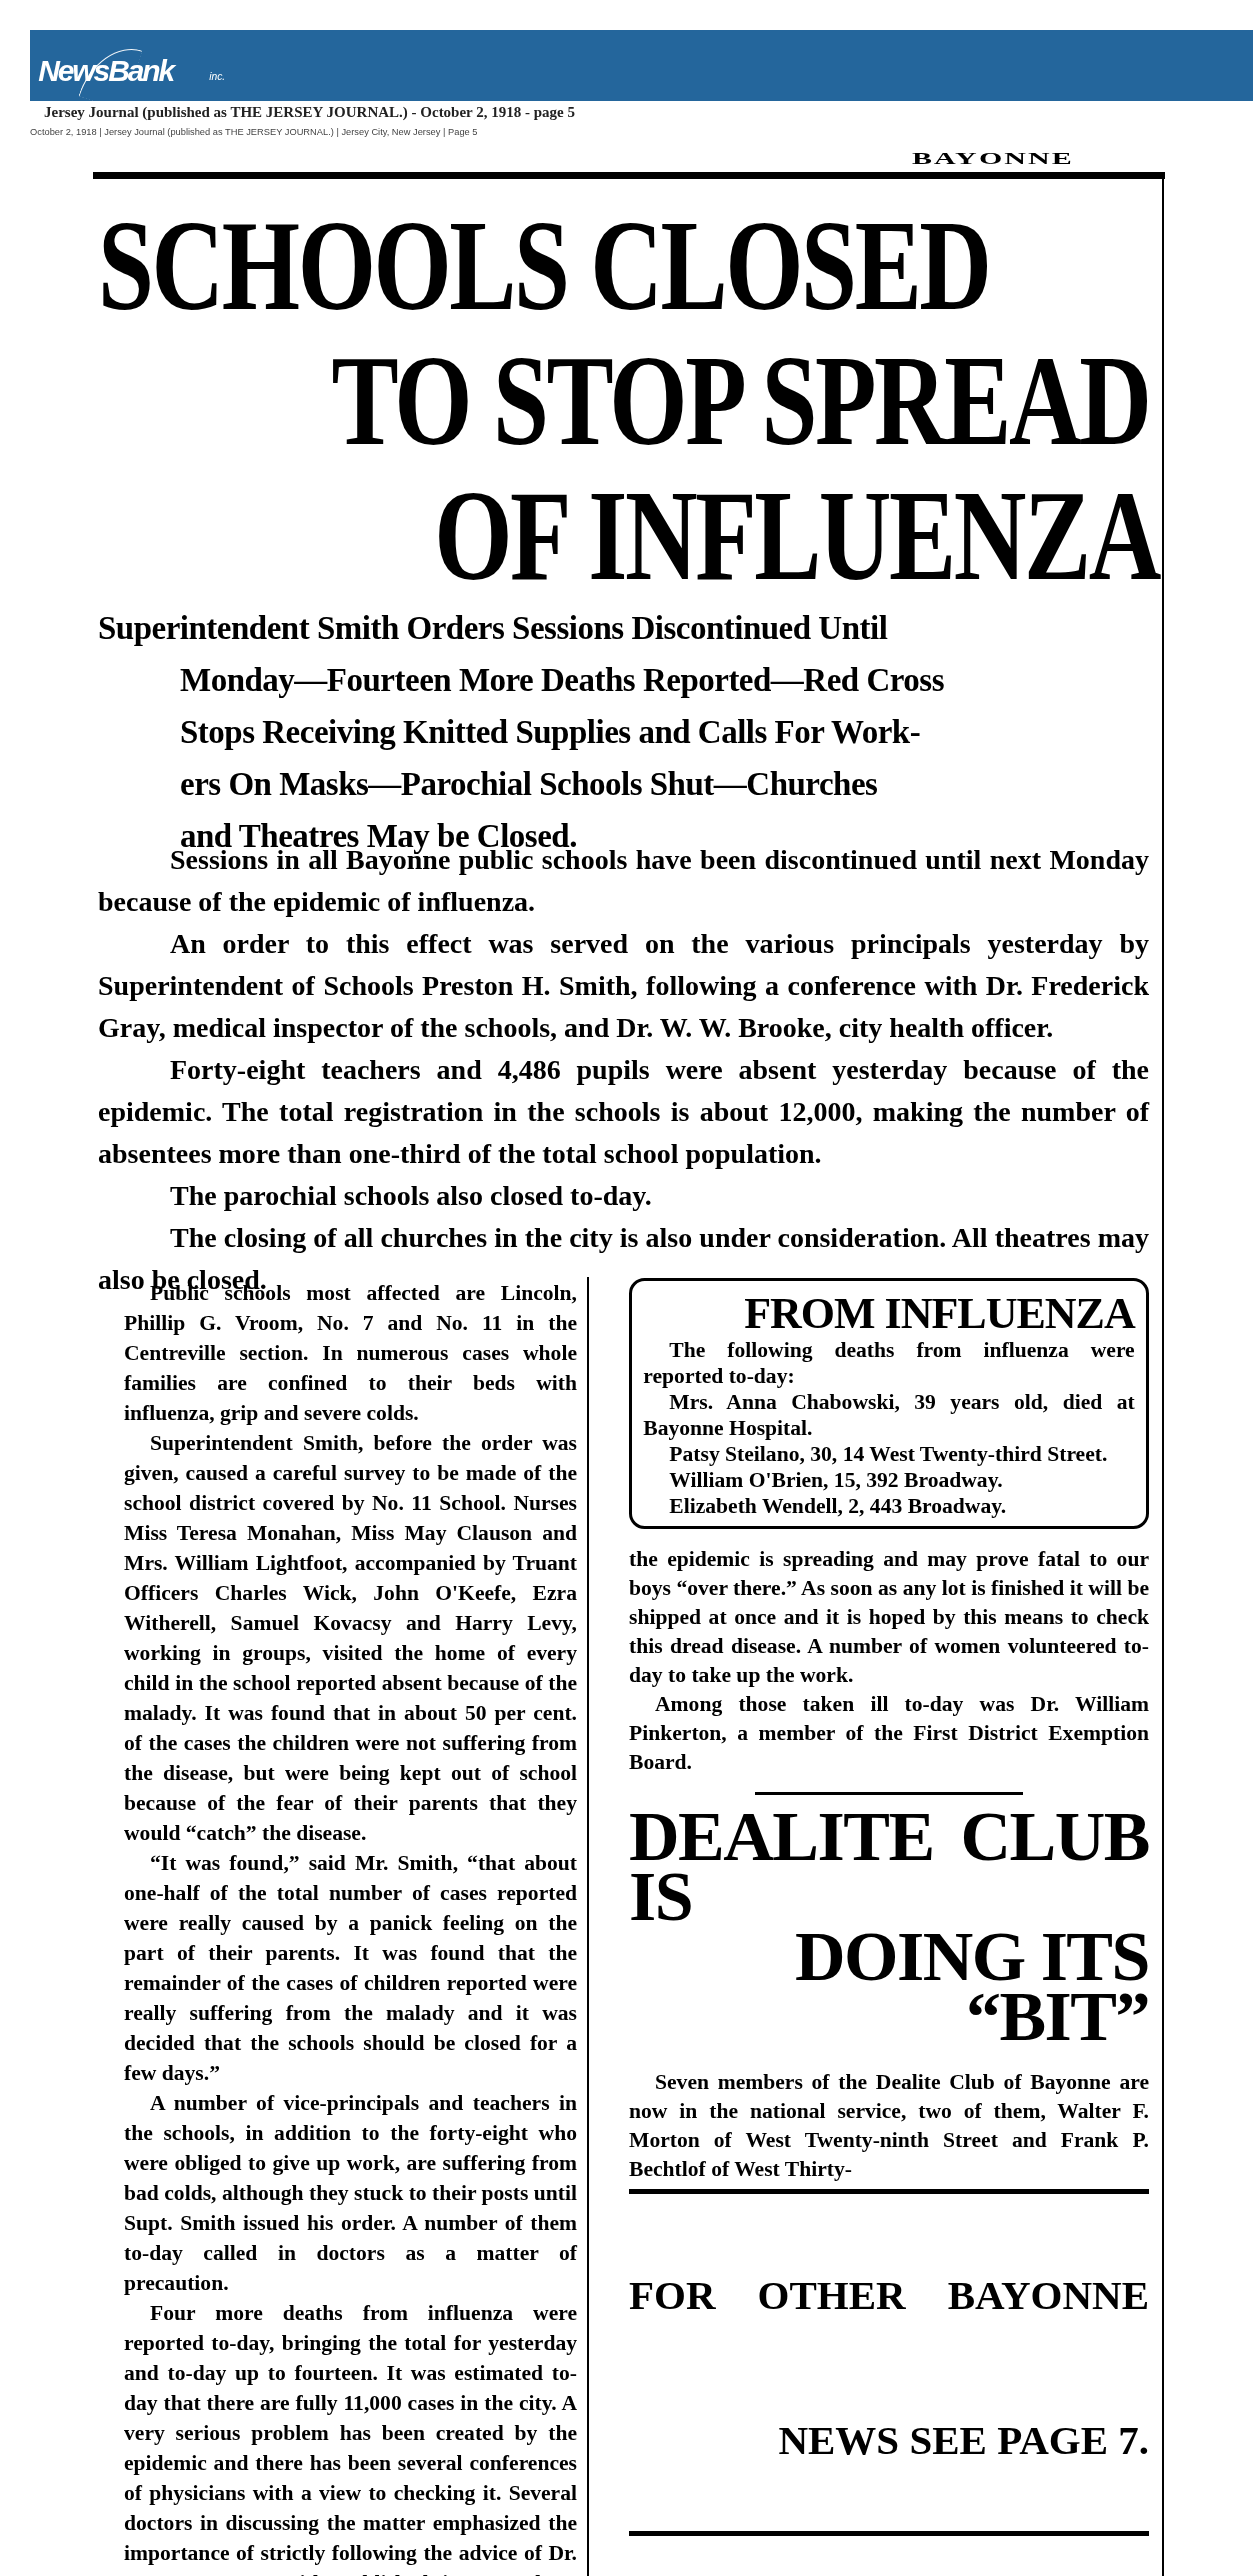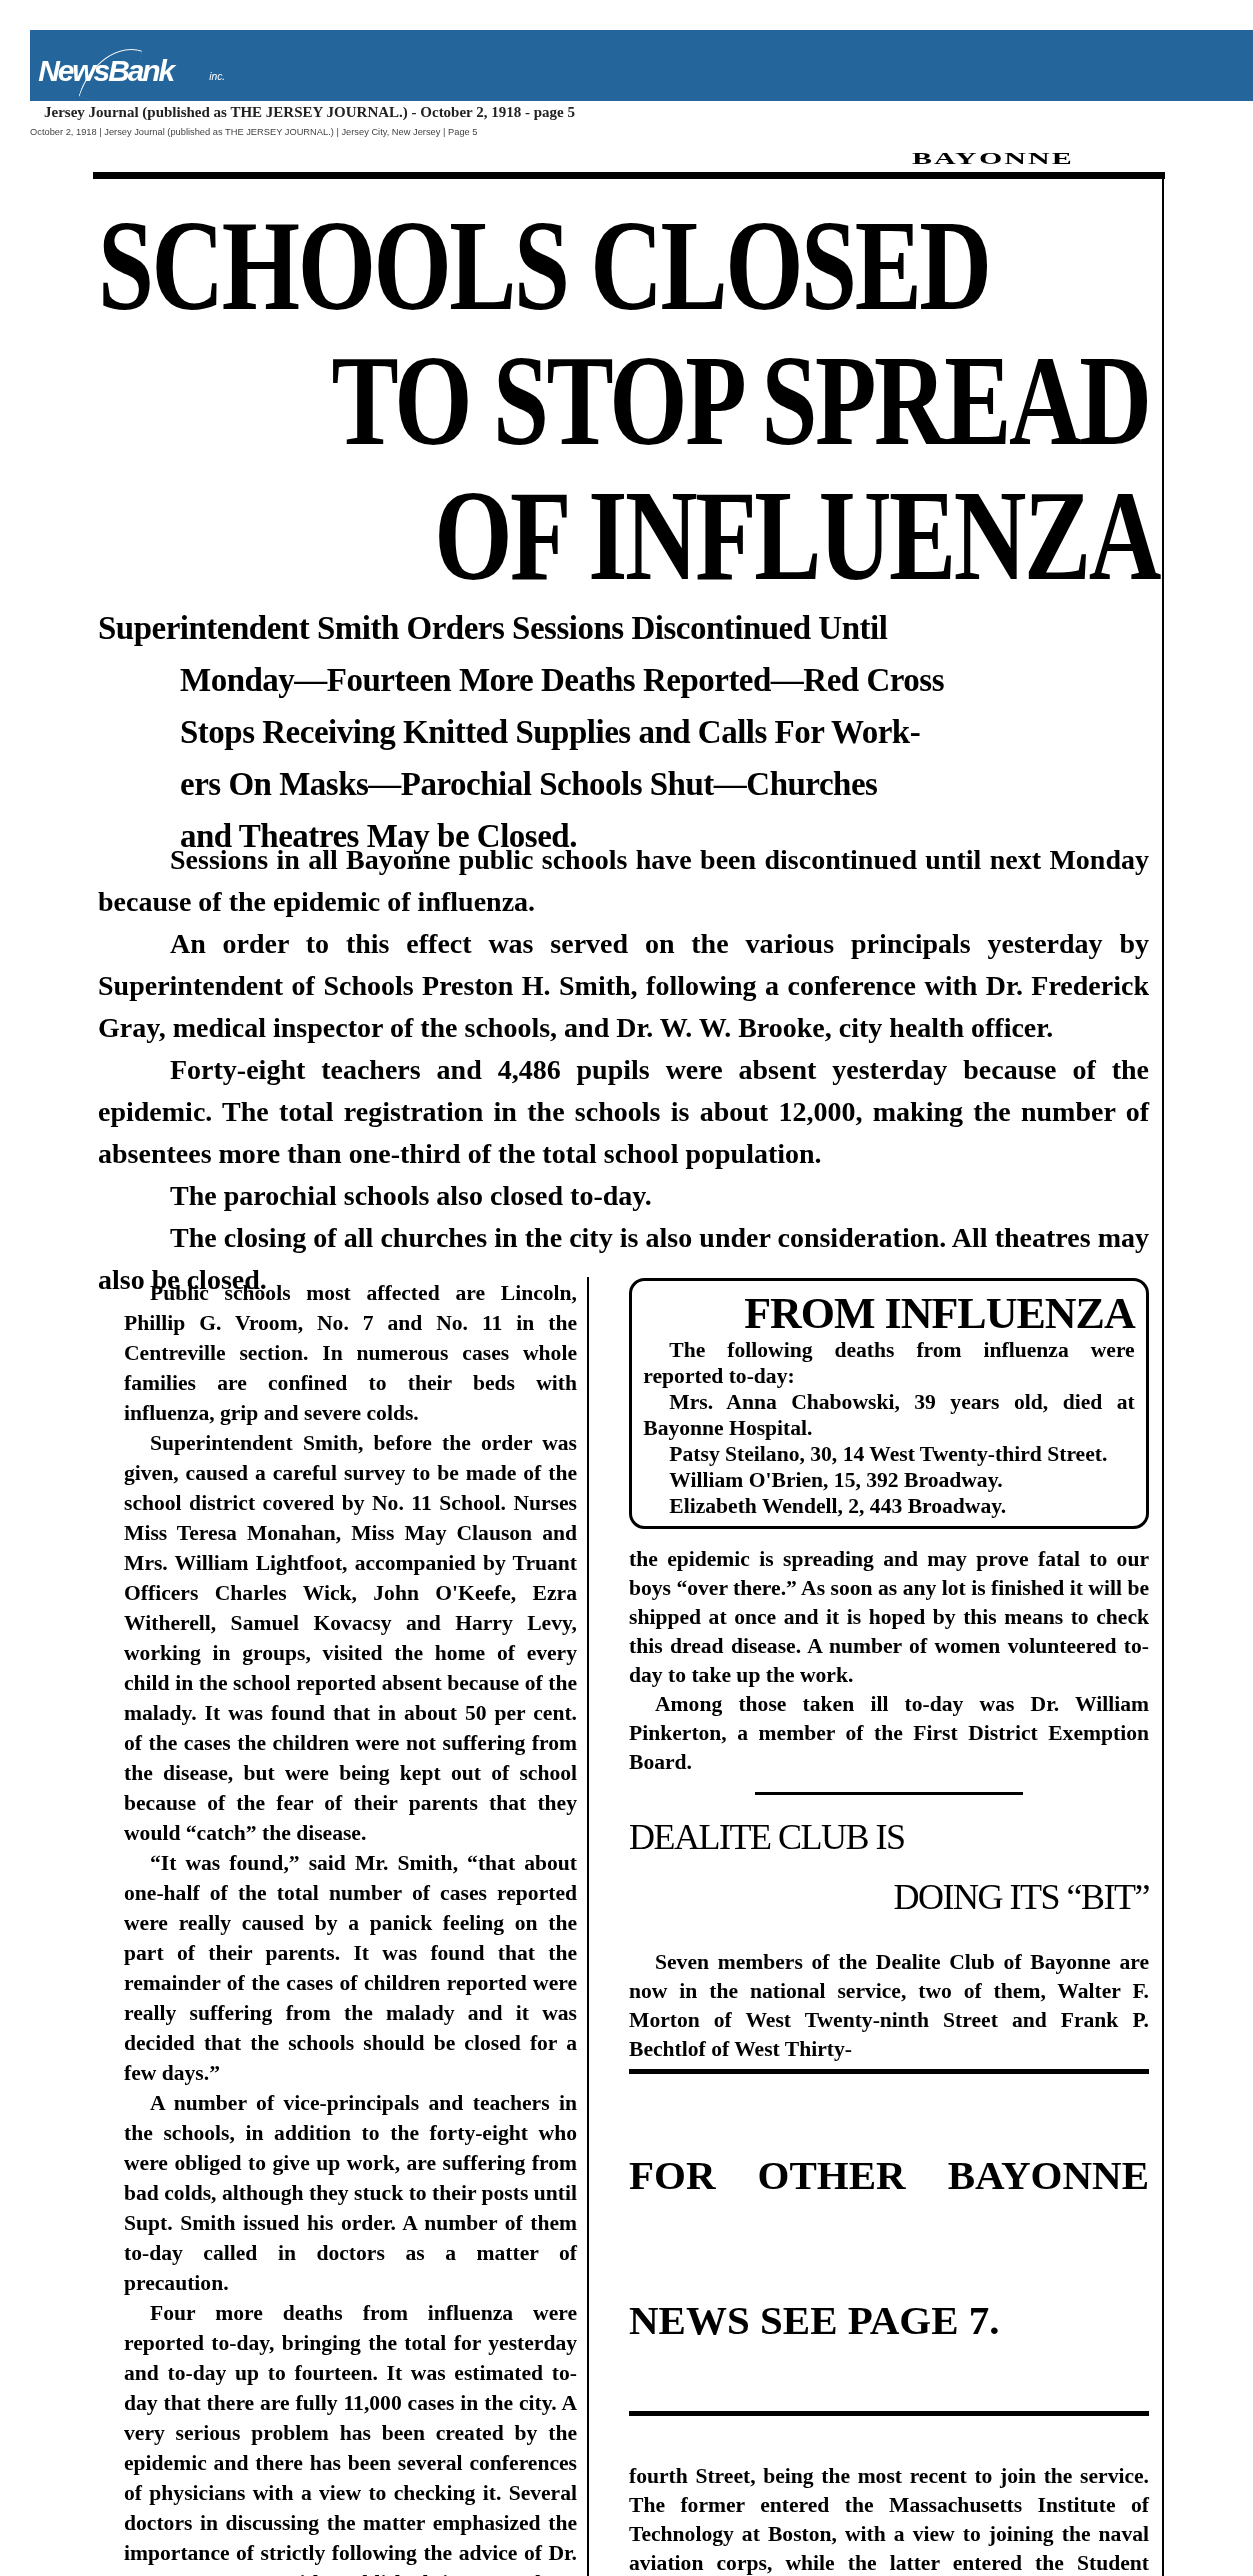--- a/index.html
+++ b/index.html
@@ -42,25 +42,25 @@
   .col-right p { margin: 0; text-indent: 26px; }
 
   .deaths-box { position: relative; border: 3.6px solid #000; border-radius: 15.5px; padding: 10.3px 11.3px 7.2px 11.3px; margin-top: 1px; }
   .deaths-title { font-family: "Liberation Serif", serif; font-weight: bold; font-size: 44px; line-height: 46px; letter-spacing: -1px; }
   .deaths-title .t2 { display: block; text-align: right; }
   .deaths-box p { font-size: 21.6px; line-height: 26px; }
 
   .rule-short { height: 2.6px; background: #000; width: 268px; margin: 15.5px auto 12.4px auto; }
   .rule-full { height: 5.2px; background: #000; margin: 5.2px 0; }
 
-  .sub-headline { font-family: "Liberation Serif", serif; font-weight: normal; font-size: 36px; line-height: 60px; letter-spacing: -1.5px; }
+  .sub-headline { font-family: "Liberation Serif", serif; font-weight: bold; font-size: 70px; line-height: 60px; letter-spacing: -1.5px; }
   .sub-headline .s2 { display: block; text-align: right; }
   .other-news { font-family: "Liberation Serif", serif; font-weight: bold; font-size: 41px; line-height: 47px; text-align: justify; padding: 72px 0 62px 0; }
   .other-news .o1 { display: block; text-align: justify; text-align-last: justify; }
-  .other-news .o2 { display: block; text-align: left; margin-top: 98px; }
+  .other-news .o2 { display: block; text-align: right; margin-top: 98px; }
 </style>
 </head>
 <body>
 
 <div class="banner" style="background: rgb(36, 102, 156); padding-left: 32px;">
   <div class="logo">
     <span class="logo-arc"></span>
     <span class="logo-text">NewsBank</span>
     <span class="logo-inc">inc.</span>
   </div>

